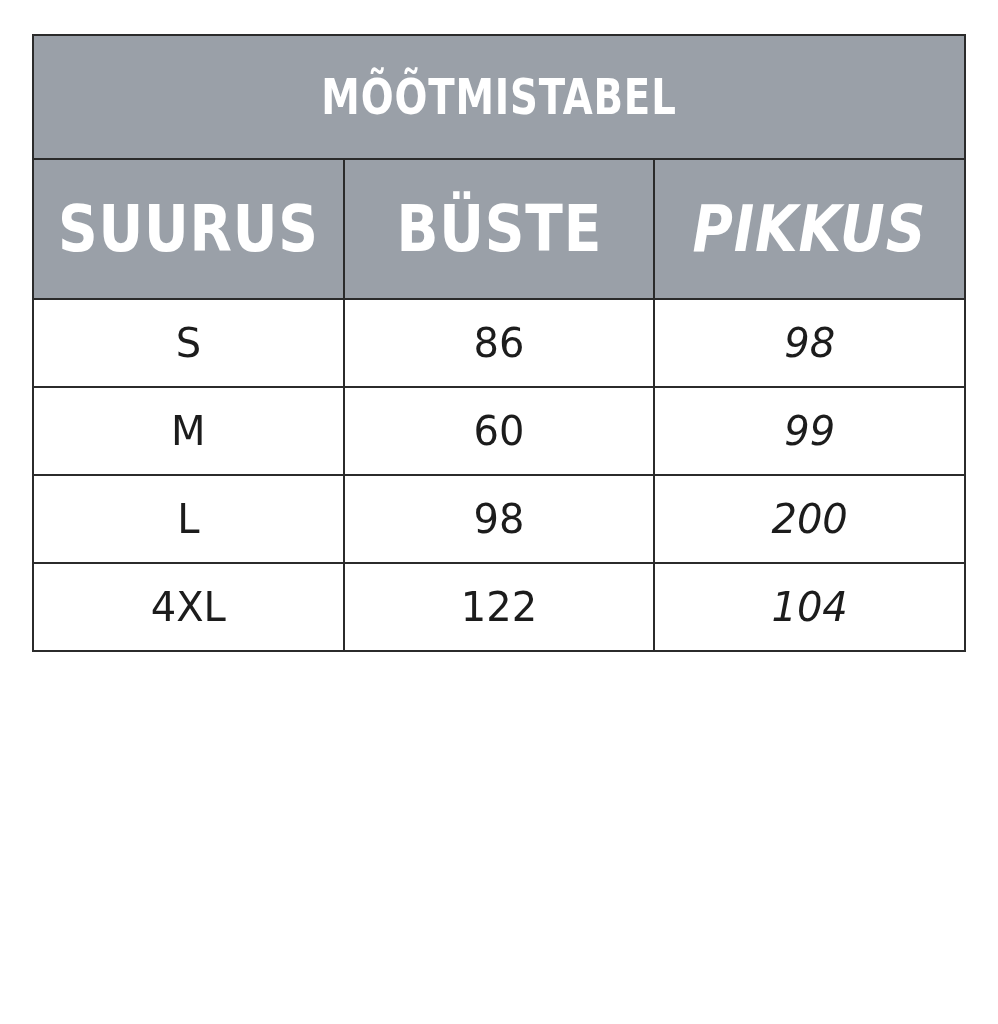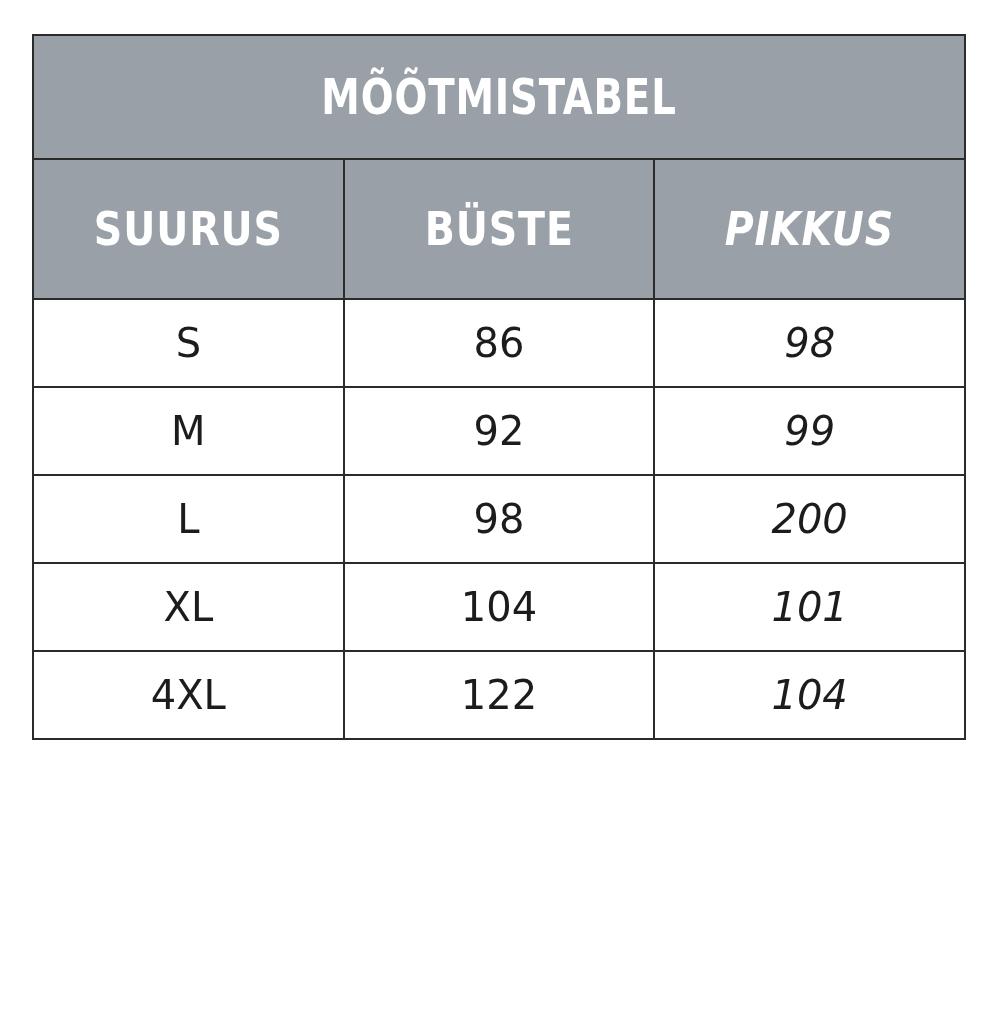--- a/index.html
+++ b/index.html
@@ -55,21 +55,21 @@
     display: block;
     transform: scaleX(0.86);
     transform-origin: center;
   }
 
   .head-cell {
     background: #9aa0a8;
     color: #ffffff;
     text-align: center;
     height: 138px;
-    font-size: 46px;
+    font-size: 64px;
     font-weight: bold;
     letter-spacing: 1px;
     font-family: "DejaVu Sans", sans-serif;
   }
 
   .head-text {
     display: block;
     transform: scaleX(0.86);
     transform-origin: center;
   }
@@ -112,32 +112,27 @@
           </td>
         </tr>
 
         <tr>
           <td class="body-cell col-size">S</td>
           <td class="body-cell col-bust">86</td>
           <td class="body-cell col-len">98</td>
         </tr>
         <tr>
           <td class="body-cell col-size">M</td>
-          <td class="body-cell col-bust">92</td>
+          <td class="body-cell col-bust">60</td>
           <td class="body-cell col-len">99</td>
         </tr>
         <tr>
           <td class="body-cell col-size">L</td>
           <td class="body-cell col-bust">98</td>
           <td class="body-cell col-len">200</td>
-        </tr>
-        <tr>
-          <td class="body-cell col-size">XL</td>
-          <td class="body-cell col-bust">104</td>
-          <td class="body-cell col-len">101</td>
         </tr>
         <tr>
           <td class="body-cell col-size">4XL</td>
           <td class="body-cell col-bust">122</td>
           <td class="body-cell col-len">104</td>
         </tr>
       </tbody>
     </table>
   </div>
 </div>

